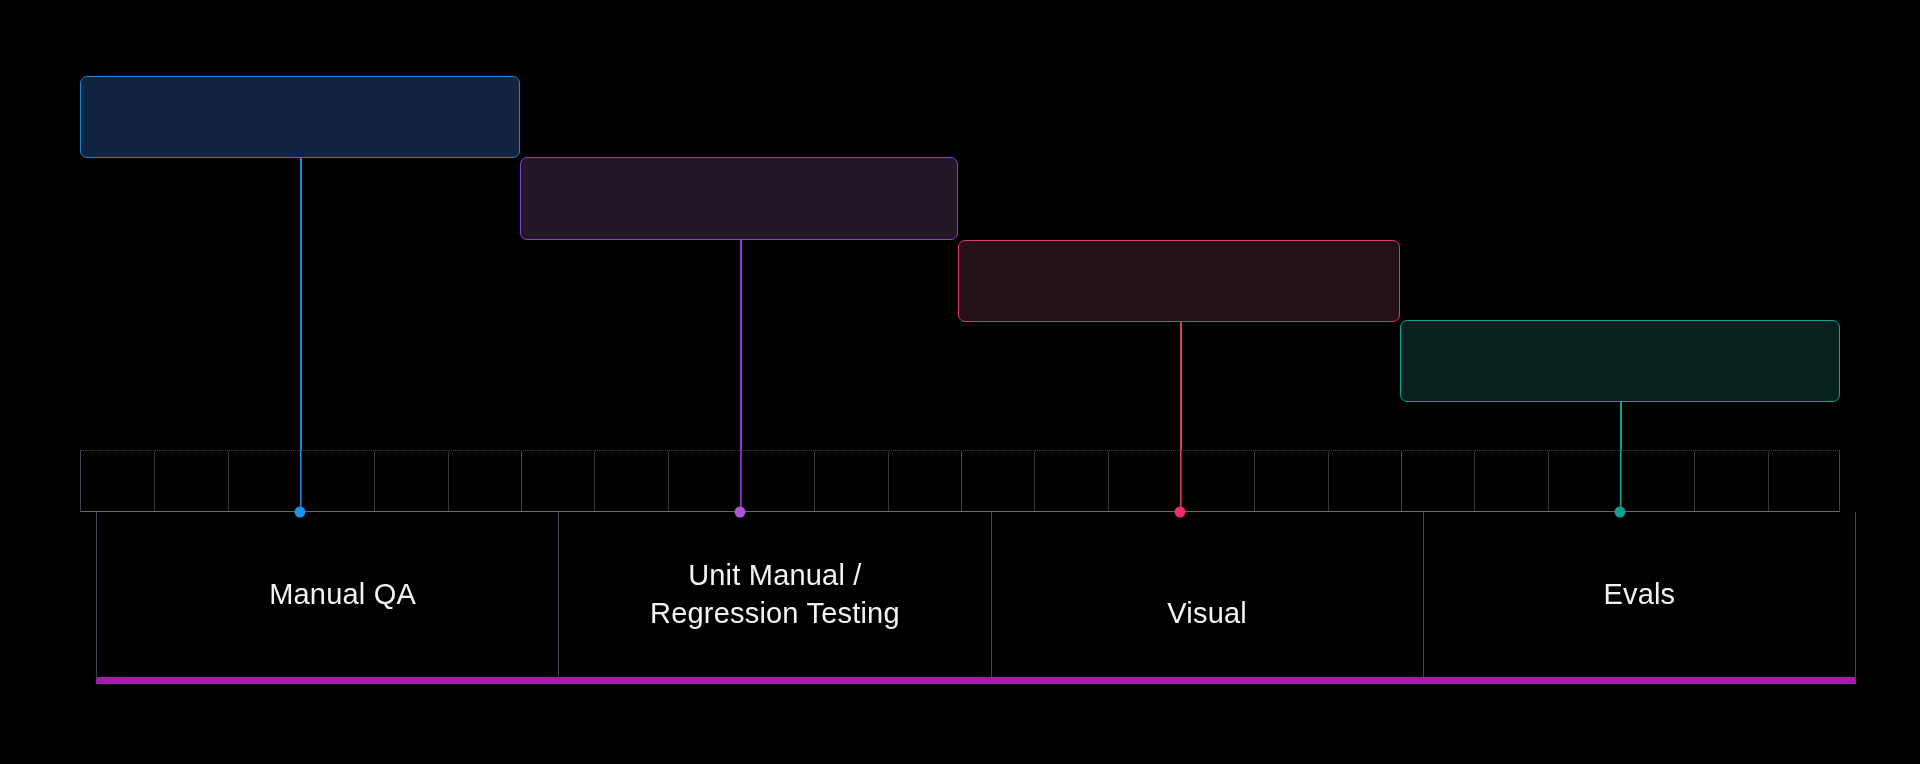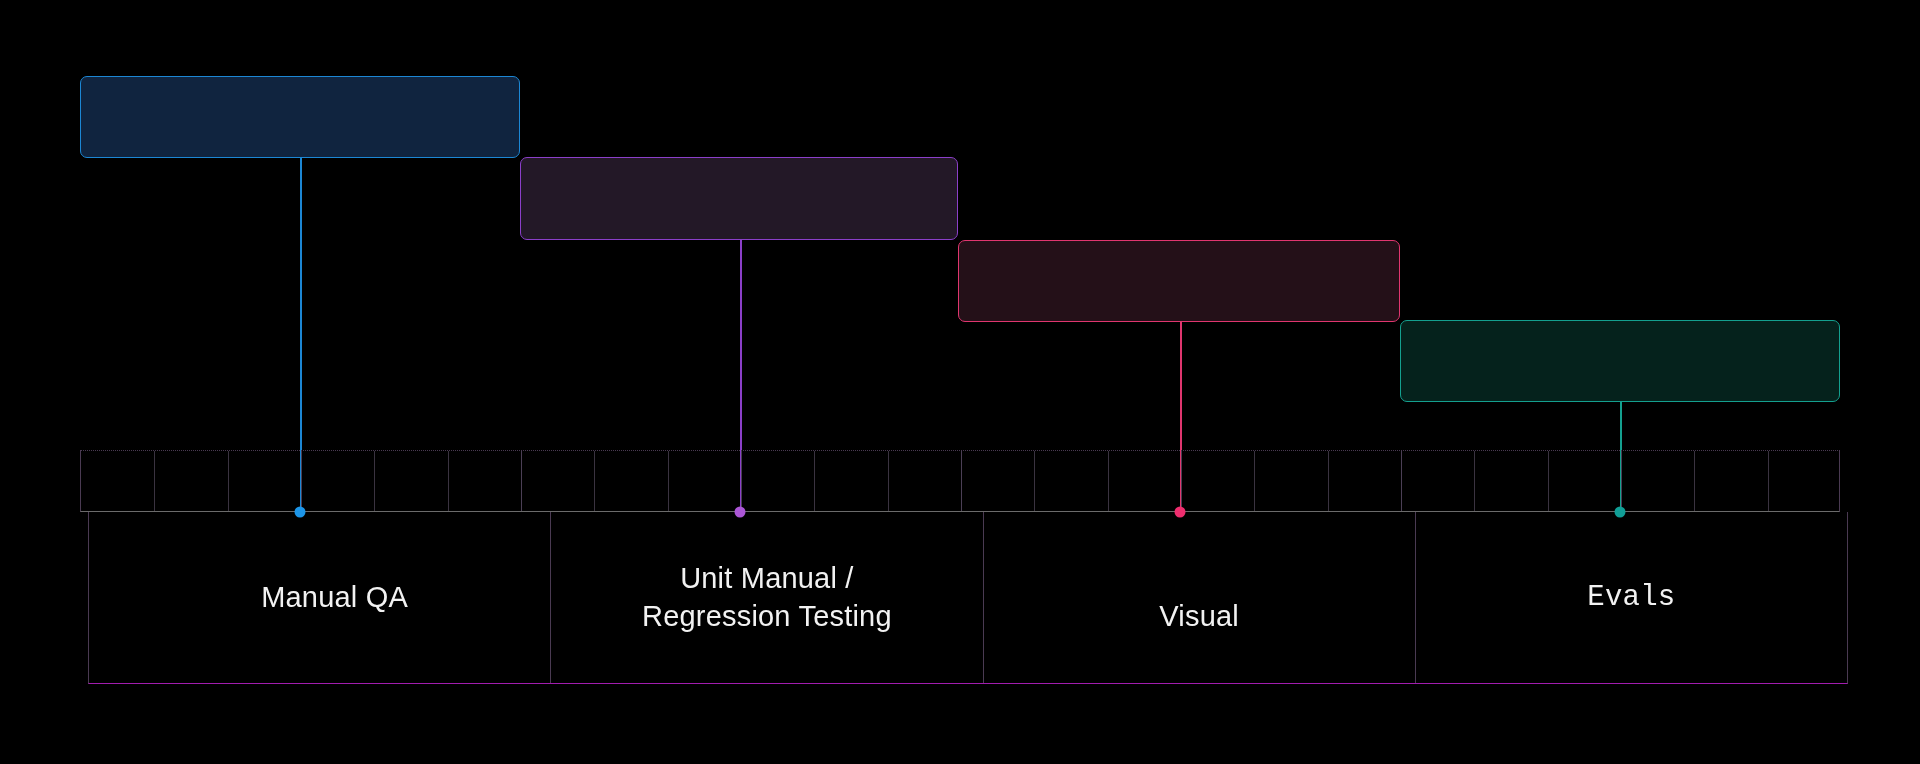--- a/index.html
+++ b/index.html
@@ -46,42 +46,42 @@
     border-right: 1px solid #4a3a52;
   }
   .tick-div {
     position: absolute; top: 0; bottom: 0;
     width: 1px;
     background: #3a3340;
   }
   .tick-div.major { background: #4b3f55; }
 
   #label-row {
-    position: absolute; left: 8px; top: 62px;
+    position: absolute; left: 16px; top: 62px;
     width: 100%; height: 172px;
-    border-bottom: 1px solid #a21caf;
+    border-bottom: 7px solid #a21caf;
     border-left: 1px solid #4a3a52;
     border-right: 1px solid #4a3a52;
     display: flex;
     padding-left: 30px;
   }
   .label-cell {
     flex: 1 1 0;
     display: flex;
     align-items: center;
     justify-content: center;
     text-align: center;
     color: #f2f2f2;
     font-size: 29px;
     line-height: 1.28;
     font-weight: 400;
     letter-spacing: 0.2px;
     border-right: 1px solid #4a3a52;
   }
-  .label-cell:last-child { border-right: none; font-family: Liberation Mono, monospace; }
+  .label-cell:last-child { border-right: none; }
 </style>
 </head>
 <body>
 
 <div id="stage">
 
   <div class="phase-box" id="box-0" style="left: 80px; top: 76px; width: 440px; height: 82px; background: rgb(16, 36, 63); border-color: rgb(28, 135, 212);"></div>
   <div class="phase-box" id="box-1" style="left: 520px; top: 157px; width: 438px; height: 83px; background: rgb(35, 24, 39); border-color: rgb(139, 63, 201);"></div>
   <div class="phase-box" id="box-2" style="left: 958px; top: 240px; width: 442px; height: 82px; background: rgb(36, 16, 24); border-color: rgb(224, 54, 111);"></div>
   <div class="phase-box" id="box-3" style="left: 1400px; top: 320px; width: 440px; height: 82px; background: rgb(5, 34, 28); border-color: rgb(20, 160, 143);"></div>

